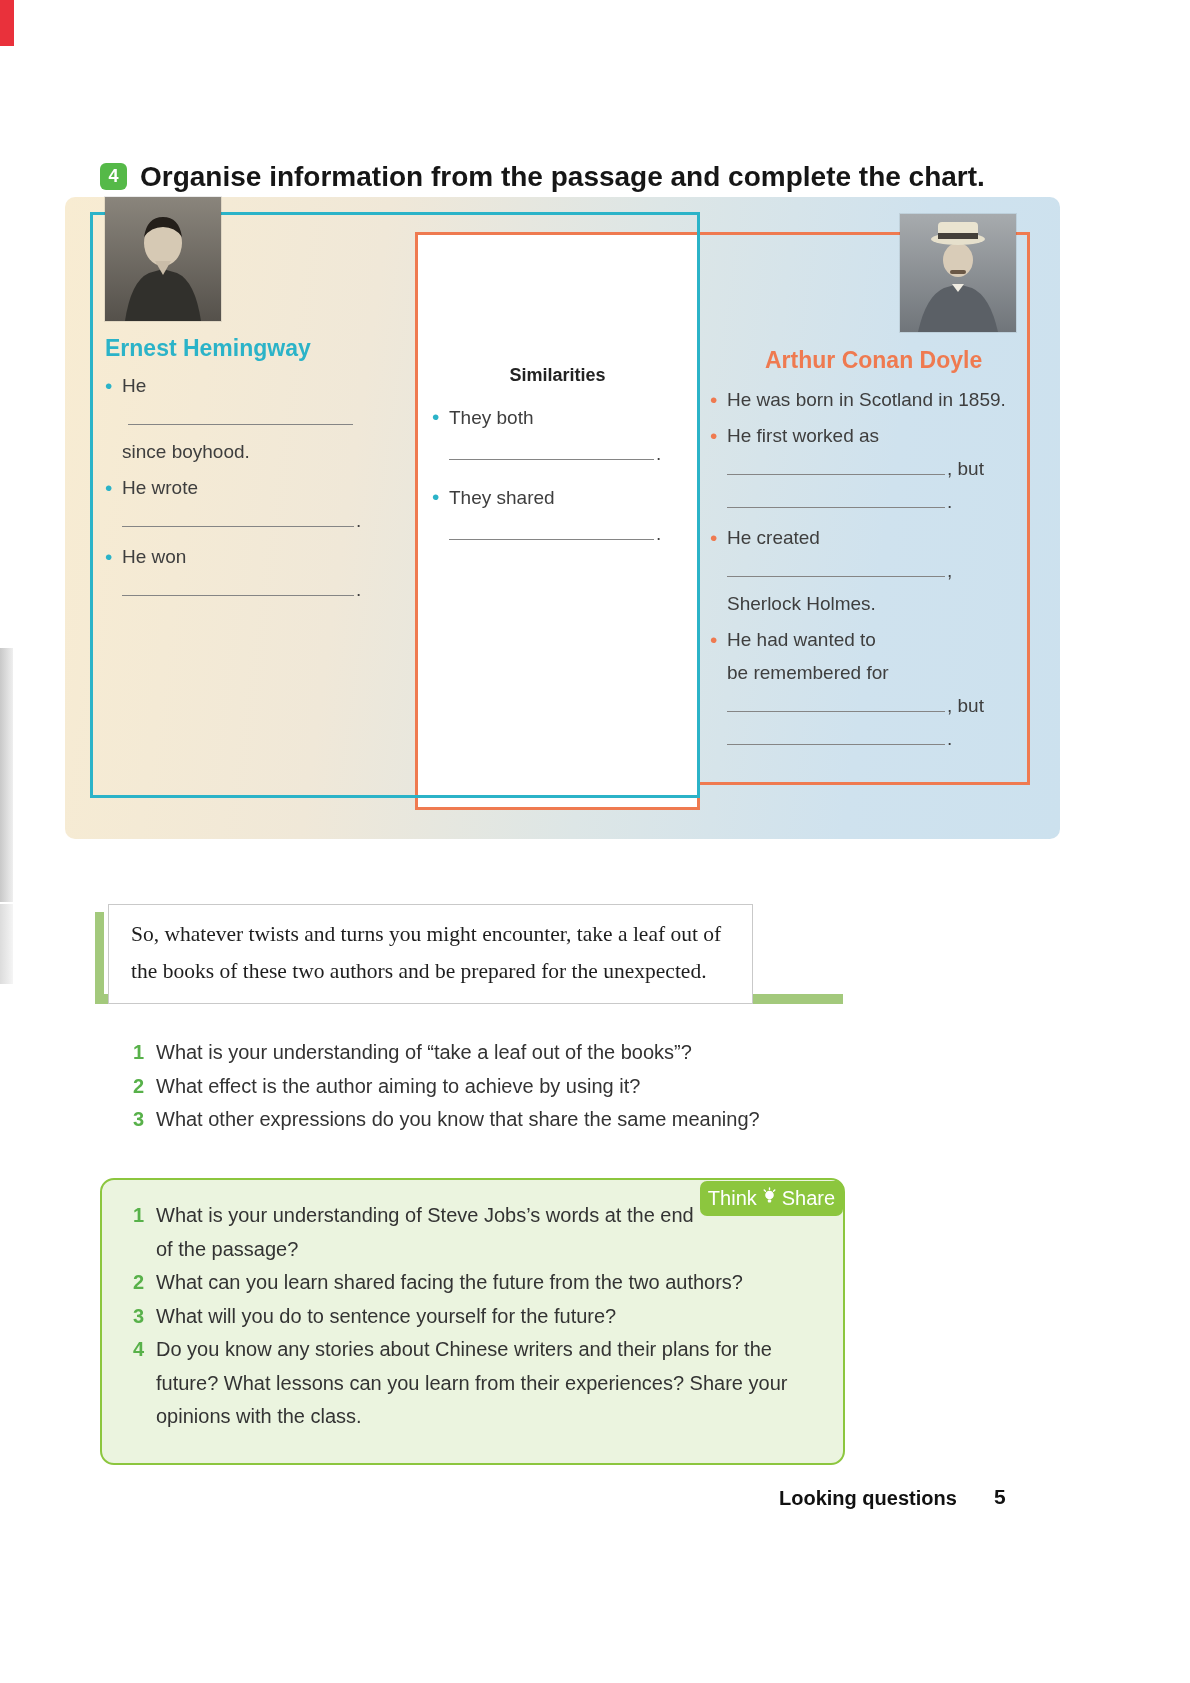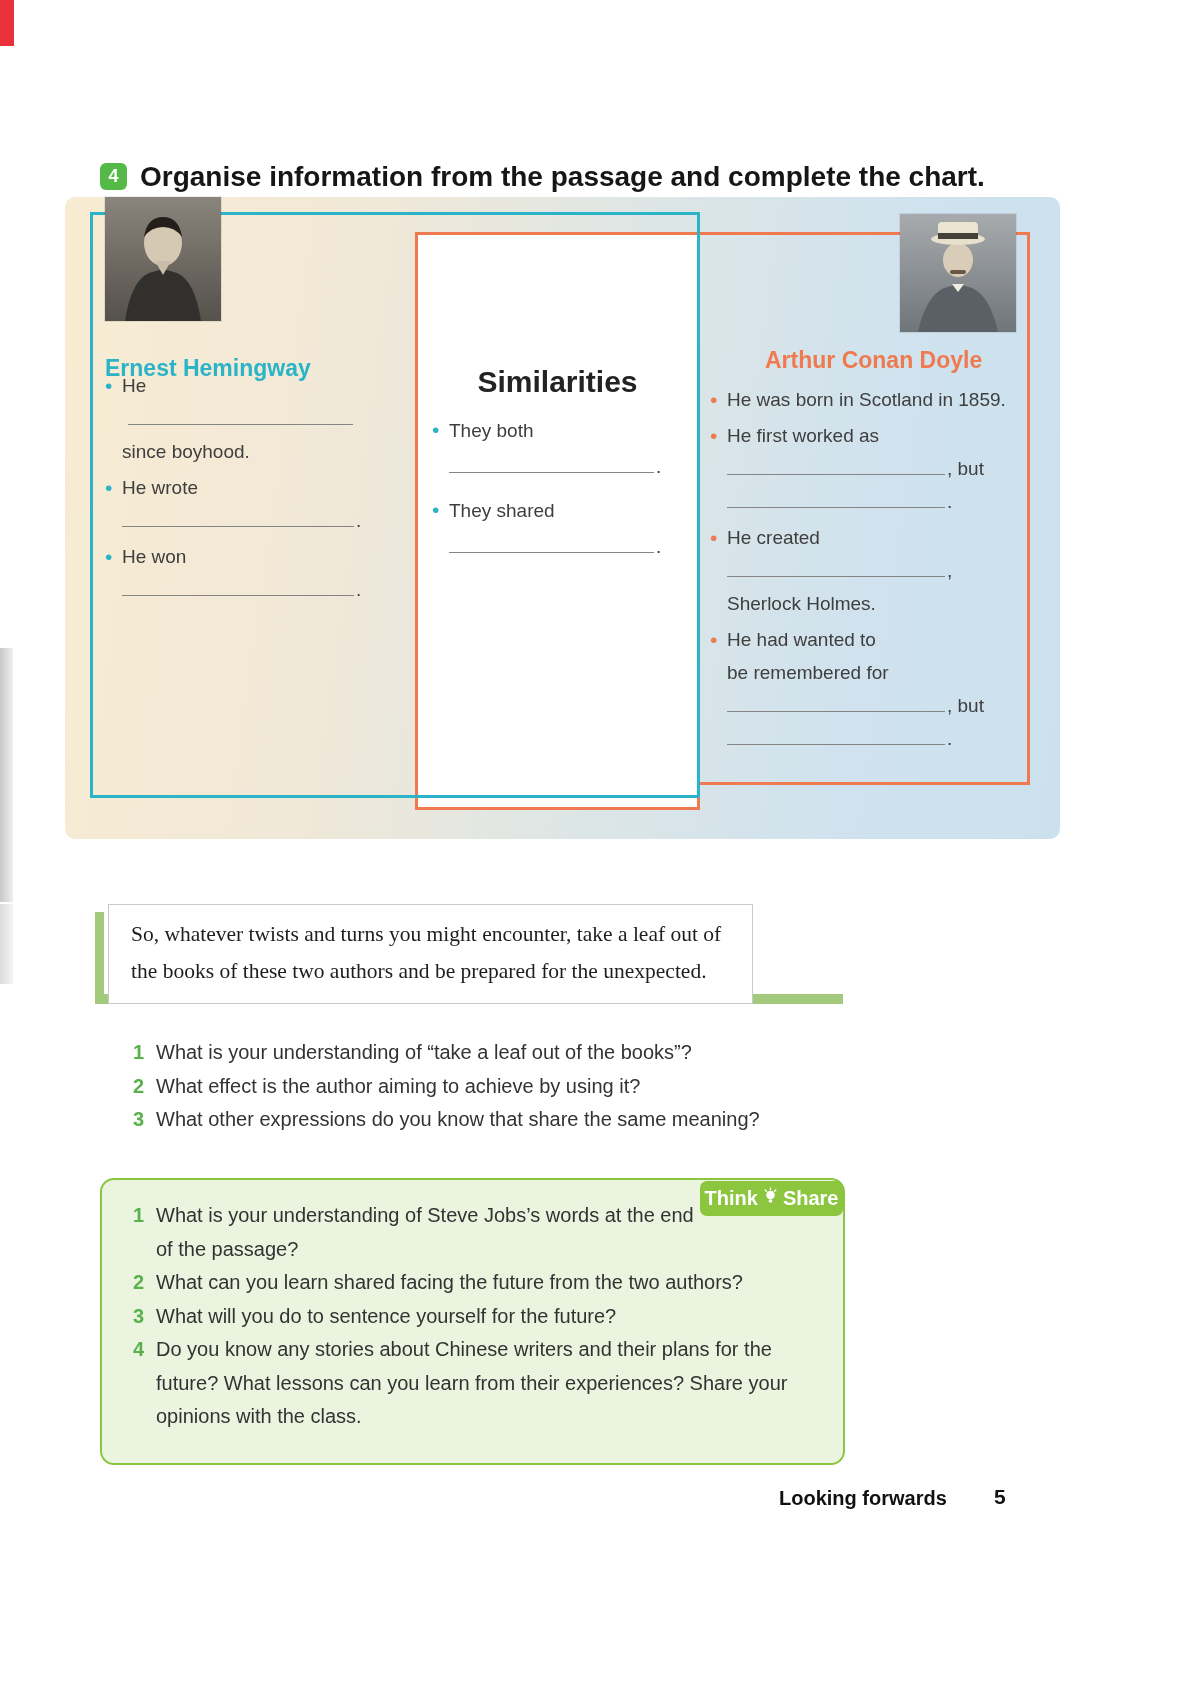--- a/index.html
+++ b/index.html
@@ -29,33 +29,33 @@
     border:3px solid #ef7a50; z-index:2; }
   .box-white { position:absolute; left:350px; top:35px; width:285px; height:578px;
     background:#ffffff; border:3px solid #ef7a50; z-index:3; }
   .box-teal { position:absolute; left:25px; top:15px; width:610px; height:586px;
     border:3px solid #2bb3c8; z-index:4; pointer-events:none; }
   .photo { position:absolute; z-index:5; box-shadow:0 0 0 1px rgba(0,0,0,0.08); }
   .photo-hem { left:40px; top:0; width:116px; height:124px; }
   .photo-doyle { left:835px; top:17px; width:116px; height:118px; }
 
   .col-title { position:absolute; z-index:6; font-weight:bold; font-size:23px; }
-  .title-hem { left:40px; top:138px; color:#2bb3c8;margin-top:20px; }
+  .title-hem { left:40px; top:138px; color:#2bb3c8; }
   .title-doyle { left:700px; top:150px; color:#ef7a50;text-align:center; }
 
   .bullets { list-style:none; margin:0; padding:0; font-size:19px; line-height:33px; color:#3e3e3e; }
   .bullets li { position:relative; padding-left:17px; margin:0 0 3px 0; }
   .bullets li::before { content:"\2022"; position:absolute; left:0; top:0; font-size:21px; line-height:33px; }
   .bullets.teal li::before { color:#2bb3c8; }
   .bullets.coral li::before { color:#ef7a50; }
 
   .hem-list { position:absolute; left:40px; top:172px; width:272px; z-index:6; }
   .doyle-list { position:absolute; left:645px; top:186px; width:298px; z-index:6; }
 
-  .sim-title { margin-top:130px; text-align:center; font-weight:bold; font-size:30px; color:#232323; }
+  .sim-title { margin-top:130px; text-align:center; font-weight:bold; font-size:18px; color:#232323; }
   .sim-list { margin:14px 0 0 14px; line-height:36px; }
   .sim-list li { margin-bottom:8px; }
 
   .blank { display:inline-block; height:0.95em; border-bottom:1.5px solid #858585; vertical-align:baseline; }
   .bw1 { width:225px; margin-left:6px; }
   .bw2 { width:232px; }
   .bw3 { width:205px; }
   .bw4 { width:218px; }
   .post { margin-left:2px; }
 
@@ -69,21 +69,21 @@
 
   .q-list { position:absolute; left:133px; top:1036px; font-size:20px; line-height:33.5px; color:#333; }
   .q-item { display:flex; }
   .q-num { flex:0 0 23px; color:#58b14a; font-weight:bold; }
 
   
   .think-box { position:absolute; left:100px; top:1178px; width:745px; height:287px;
     background:#ebf4df; border:2px solid #8cc63e; border-radius:14px; z-index:1; }
   .think-tab { position:absolute; left:700px; top:1181px; width:143px; height:35px; z-index:3;
     background:#8cc63e; border-radius:7px; display:flex; align-items:center; justify-content:center;
-    gap:4px; color:#ffffff; font-weight:bold; font-size:20px; }
+    gap:4px; color:#ffffff; font-weight:normal; font-size:20px; }
   .think-list { position:absolute; left:133px; top:1199px; font-size:20px; line-height:33.5px; color:#333; z-index:2; }
   .think-list .q-text { max-width:662px; }
   .think-list .tsq1 .q-text { max-width:548px; }
   .think-list .tsq4 .q-text { max-width:652px; }
 
   
   .footer-section { position:absolute; left:779px; top:1487px; font-size:20px; font-weight:bold; color:#111; }
   .footer-page { position:absolute; left:994px; top:1485px; font-size:21px; font-weight:bold; color:#111; }
 </style>
 </head>
@@ -237,16 +237,16 @@
     <div class="q-item tsq3">
       <span class="q-num">3</span>
       <span class="q-text">What will you do to sentence yourself for the future?</span>
     </div>
     <div class="q-item tsq4">
       <span class="q-num">4</span>
       <span class="q-text">Do you know any stories about Chinese writers and their plans for the future? What lessons can you learn from their experiences? Share your opinions with the class.</span>
     </div>
   </div>
 
-  <div class="footer-section">Looking forwards</div>
+  <div class="footer-section">Looking questions</div>
   <div class="footer-page">5</div>
 
 </div>
 
 </body></html>

